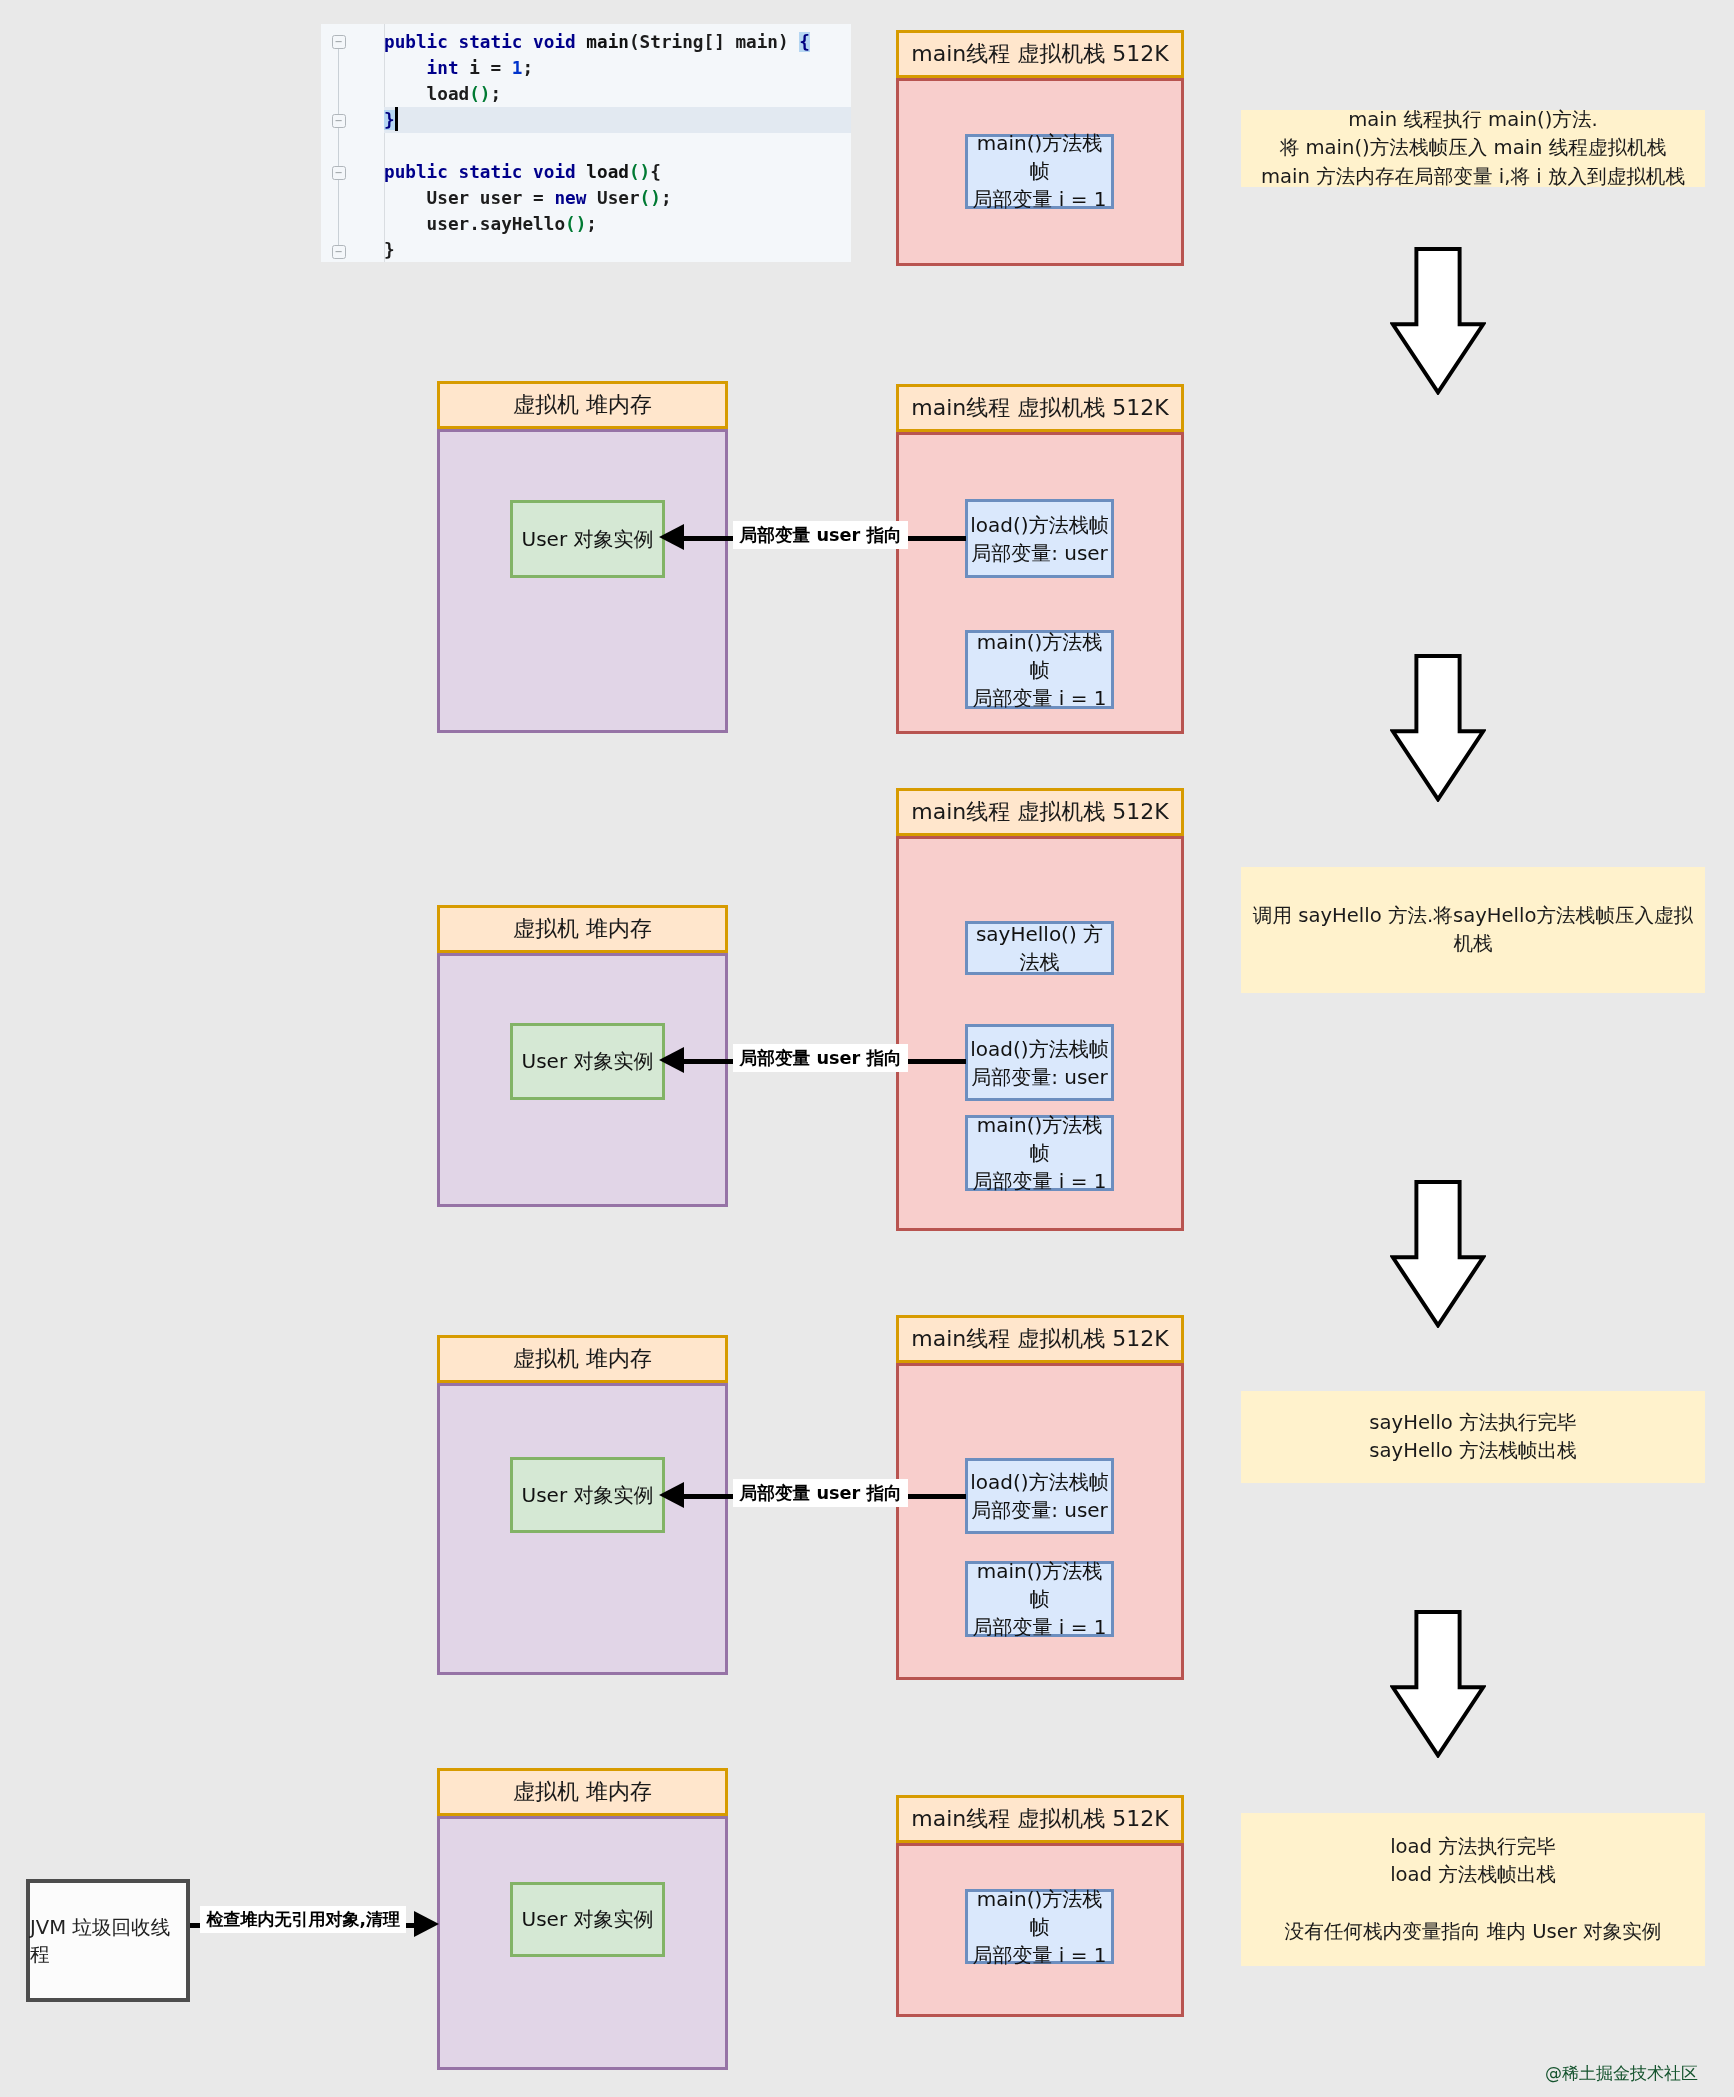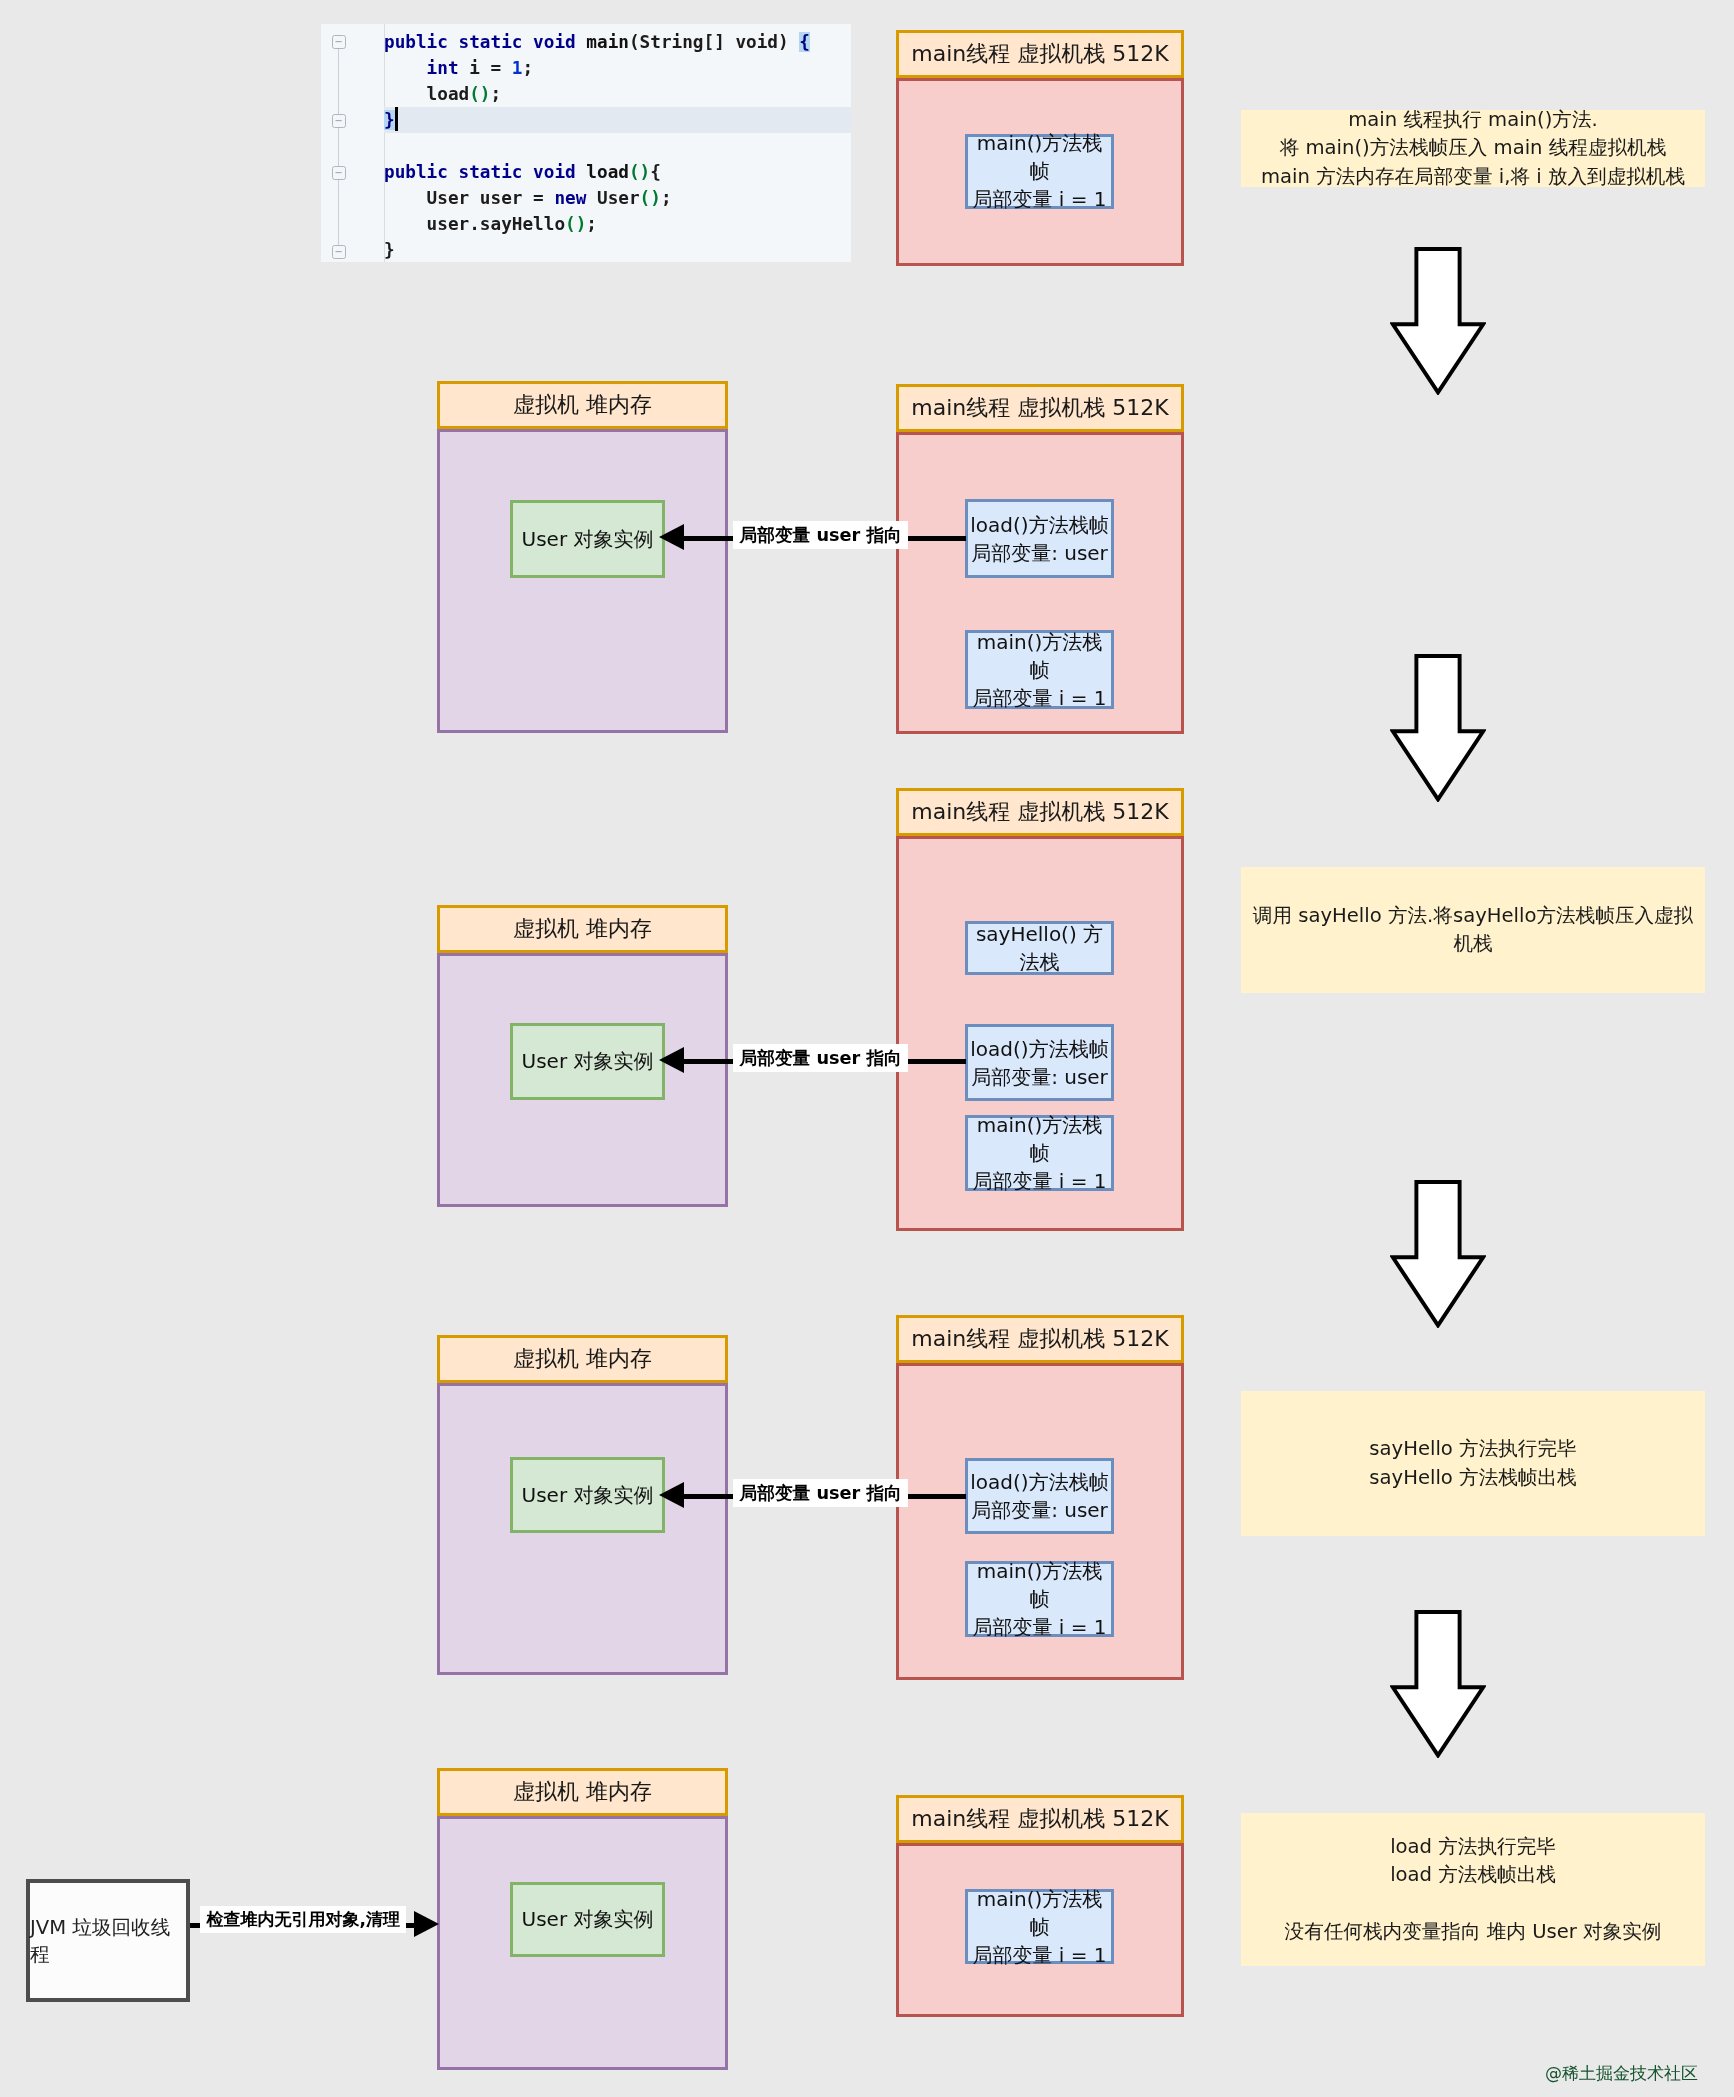--- a/index.html
+++ b/index.html
@@ -50,21 +50,21 @@
 
   <div class="code-panel">
     <div class="code-gutter">
       <div class="gutter-line"></div>
     <div class="fold" style="top: 11px;">−</div>
         <div class="fold" style="top: 90px;">−</div>
         <div class="fold" style="top: 142px;">−</div>
         <div class="fold" style="top: 221px;">−</div>
       </div>
     <div class="code-lines">
-        <div class="code-line"><span class="tk-kw">public static void </span><span class="tk-fn">main</span><span class="tk-pl">(String[] void) </span><span class="tk-sel">{</span></div>
+        <div class="code-line"><span class="tk-kw">public static void </span><span class="tk-fn">main</span><span class="tk-pl">(String[] main) </span><span class="tk-sel">{</span></div>
         <div class="code-line"><span class="tk-pl">    </span><span class="tk-kw">int </span><span class="tk-pl">i = </span><span class="tk-num">1</span><span class="tk-pl">;</span></div>
         <div class="code-line"><span class="tk-pl">    load</span><span class="tk-par">()</span><span class="tk-pl">;</span></div>
         <div class="code-line hl"><span class="tk-sel">}</span><span class="caret"></span></div>
         <div class="code-line"></div>
         <div class="code-line"><span class="tk-kw">public static void </span><span class="tk-fn">load</span><span class="tk-par">()</span><span class="tk-pl">{</span></div>
         <div class="code-line"><span class="tk-pl">    User user = </span><span class="tk-kw">new </span><span class="tk-pl">User</span><span class="tk-par">()</span><span class="tk-pl">;</span></div>
         <div class="code-line"><span class="tk-pl">    user.sayHello</span><span class="tk-par">()</span><span class="tk-pl">;</span></div>
         <div class="code-line"><span class="tk-pl">}</span></div>
       </div>
   </div>
@@ -142,21 +142,21 @@
 局部变量 i = 1</div>
   </div>
   <div class="panel" style="left:437px;top:1335px;width:291px;height:340px">
     <div class="pbody heapbody"></div>
     <div class="hdr">虚拟机 堆内存</div>
     <div class="obj" style="left:67px;top:122px;width:155px;height:76px">User 对象实例</div>
   </div>
   <div class="tri-l" style="left:659px;top:1482px"></div>
   <div class="hline" style="left:683px;top:1494px;width:283px"></div>
   <div class="alabel" style="left:733px;top:1479px">局部变量 user 指向</div>
-  <div class="note" style="left:1241px;top:1391px;width:464px;height:145px">sayHello 方法执行完毕
+  <div class="note" style="left:1241px;top:1391px;width:464px;height:92px">sayHello 方法执行完毕
 sayHello 方法栈帧出栈</div>
 
   <div class="darrow" style="left:1390px;top:1610px">
     <svg width="96" height="148" viewBox="0 0 146 226">
         <polygon points="40,3 106,3 106,118 142,118 73,222 4,118 40,118" fill="#ffffff" stroke="#000000" stroke-width="6"></polygon>
       </svg>
   </div>
 
   <div class="panel" style="left:437px;top:1768px;width:291px;height:302px">
     <div class="pbody heapbody"></div>

